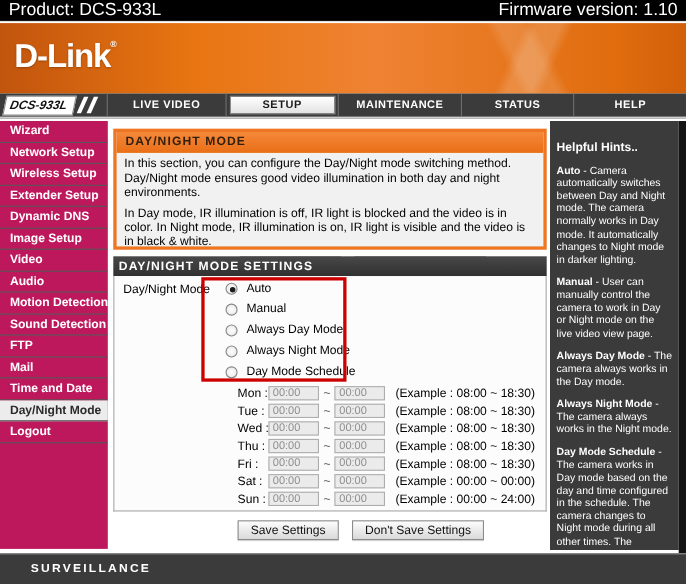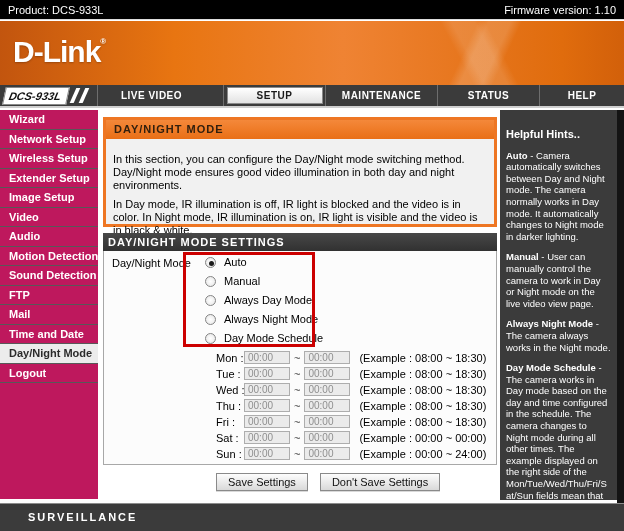--- a/index.html
+++ b/index.html
@@ -3,21 +3,21 @@
 <meta charset="utf-8">
 <style>
   * { box-sizing: border-box; margin: 0; padding: 0; }
   html,body { width:624px; height:531px; }
   body {
     position: relative; overflow: hidden; background:#fff;
     font-family: "Liberation Sans", sans-serif;
   }
   
   .topbar { position:absolute; left:0; top:0; width:624px; height:20px;
-    background:#000; color:#fff; font-size:11px;
+    background:#000; color:#fff; font-size:16px;
     display:flex; justify-content:space-between; align-items:center;
     padding:0 8px; border-bottom:1px solid #ddd; }
   
   .banner { position:absolute; left:0; top:21px; width:624px; height:64px;
     background:linear-gradient(90deg,#c2550e,#e87511 28%,#ef8333 55%,#e06c0d 90%,#d2600a);
     overflow:hidden; }
   .banner::before { content:''; position:absolute; right:-20px; top:-30px; width:300px; height:150px;
     background:
       linear-gradient(115deg,transparent 40%,rgba(255,255,255,.16) 43%,rgba(255,255,255,.16) 49%,transparent 52%),
       linear-gradient(62deg,transparent 42%,rgba(255,255,255,.13) 45%,rgba(255,255,255,.13) 51%,transparent 54%); }
@@ -30,40 +30,40 @@
     border-bottom:2px solid #cfcfcf; }
   .brandzone { width:98px; display:flex; align-items:center; padding-left:4px;
     border-right:1px solid #6e6e6e; }
   .devbox { background:#fff; color:#111; font-size:11px; font-weight:bold; font-style:italic;
     padding:2px 6px 2px 4px; transform:skewX(-12deg); border:1px solid #888; }
   .devbox span { display:inline-block; transform:skewX(0deg); }
   .slash { width:4px; height:15px; background:#fff; transform:skewX(-24deg); margin-left:5px; }
   .nav-tab { display:flex; align-items:center; justify-content:center;
     color:#fff; font-size:10px; font-weight:bold; letter-spacing:.5px; cursor:default; }
   .nav-tab + .nav-tab { border-left:1px solid #6e6e6e; }
-  .t-live { width:107px; } .t-setup { width:102px;margin-left:18px; } .t-maint { width:112px; }
+  .t-live { width:107px; } .t-setup { width:102px; } .t-maint { width:112px; }
   .t-status { width:102px; } .t-help { flex:1;text-align:center; }
   .nav-tab.sel { padding:0; }
   .nav-tab.sel .tabinner { margin:2px; width:96px; height:17px;
     background:linear-gradient(180deg,#ffffff,#e2e2e2); border:1px solid #8a8a8a;
     color:#1a1a1a; display:flex; align-items:center; justify-content:center; }
   
   .sidebar { position:absolute; left:0; top:110px; width:98px; height:389px; background:#be185d; }
   .side-item { height:19.5px; line-height:19.5px; padding-left:9px; color:#fff;
     font-size:11px; font-weight:bold; border-bottom:1px solid #585858; cursor:pointer;
     white-space:nowrap; }
   .side-item.sel { background:#ececec; color:#2b2b2b; }
   
   .content { position:absolute; left:103px; top:110px; width:394px; height:393px; }
   .sec1 { position:absolute; left:0; top:7px; width:394px; height:110px;
     border:3px solid #ee7623; background:#f1f1f1; }
   .sec1-head { height:19px; background:linear-gradient(180deg,#f4883a,#e96f16);
     color:#33200e; font-size:11px; font-weight:bold; letter-spacing:1px;
     line-height:19px; padding-left:8px; }
-  .sec1-body { padding:14px 7px 0 7px; font-size:11px; color:#000; line-height:13px; }
+  .sec1-body { padding:4px 7px 0 7px; font-size:11px; color:#000; line-height:13px; }
   .sec1-body p { margin-bottom:6px; }
   .btnrow1 { margin-left:105px; display:flex; gap:12px; }
   .btn { background:linear-gradient(180deg,#fdfdfd,#d9d9d9); border:1px solid #8a8a8a;
     font-family:"Liberation Sans",sans-serif; font-size:11px; color:#111;
     padding:2px 11px; height:18px; cursor:pointer; box-shadow:0 1px 0 rgba(0,0,0,.15); }
   .sec2 { position:absolute; left:0; top:123px; width:394px; height:232px; }
   .sec2-head { height:18px; background:linear-gradient(180deg,#484848,#313131);
     color:#fff; font-size:11px; font-weight:bold; letter-spacing:1px;
     line-height:18px; padding-left:5px; }
   .sec2-body { position:relative; height:214px; background:#fcfcfc;
@@ -126,20 +126,21 @@
   <div class="nav-tab t-maint">MAINTENANCE</div>
   <div class="nav-tab t-status">STATUS</div>
   <div class="nav-tab t-help">HELP</div>
 </div>
 
 <div class="sidebar">
   <div class="side-item">Wizard</div>
   <div class="side-item">Network Setup</div>
   <div class="side-item">Wireless Setup</div>
   <div class="side-item">Extender Setup</div>
+  <div class="side-item">Dynamic DNS</div>
   <div class="side-item">Image Setup</div>
   <div class="side-item">Video</div>
   <div class="side-item">Audio</div>
   <div class="side-item">Motion Detection</div>
   <div class="side-item">Sound Detection</div>
   <div class="side-item">FTP</div>
   <div class="side-item">Mail</div>
   <div class="side-item">Time and Date</div>
   <div class="side-item sel">Day/Night Mode</div>
   <div class="side-item">Logout</div>
@@ -245,20 +246,21 @@
   <div class="btnrow2">
     <button class="btn">Save Settings</button>
     <button class="btn">Don't Save Settings</button>
   </div>
 </div>
 
 <div class="hints">
   <div class="hints-title">Helpful Hints..</div>
   <div class="hint-p"><span class="hint-term">Auto</span><span> - Camera automatically switches between Day and Night mode. The camera normally works in Day mode. It automatically changes to Night mode in darker lighting.</span></div>
   <div class="hint-p"><span class="hint-term">Manual</span><span> - User can manually control the camera to work in Day or Night mode on the live video view page.</span></div>
+  <div class="hint-p"><span class="hint-term">Always Day Mode</span><span> - The camera always works in the Day mode.</span></div>
   <div class="hint-p"><span class="hint-term">Always Night Mode</span><span> - The camera always works in the Night mode.</span></div>
   <div class="hint-p"><span class="hint-term">Day Mode Schedule</span><span> - The camera works in Day mode based on the day and time configured in the schedule. The camera changes to Night mode during all other times. The example displayed on the right side of the Mon/Tue/Wed/Thu/Fri/Sat/Sun fields mean that the camera works in Day mode from 08:00 to 18:30 on Monday, Tuesday, Wednesday, Thursday and Friday, works in Night mode for all of Saturday, and works in Day mode for all of Sunday.</span></div>
 </div>
 
 <div class="right-strip"></div>
 
 <div class="footer">
   <span class="surv">SURVEILLANCE</span>
 </div>
 

